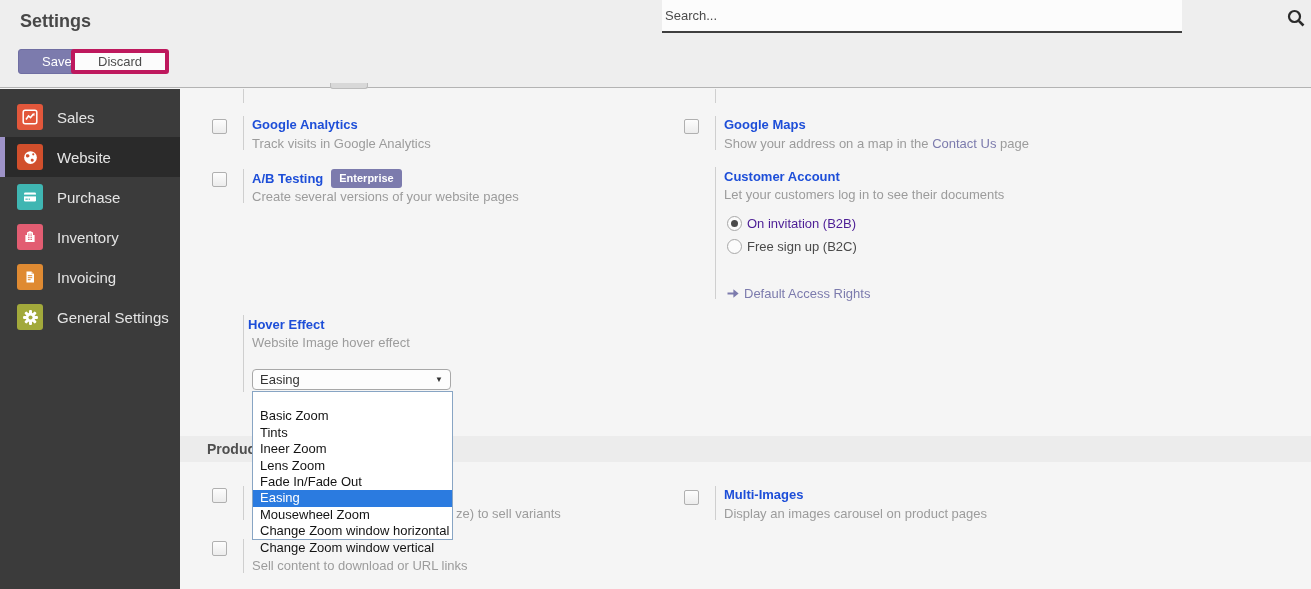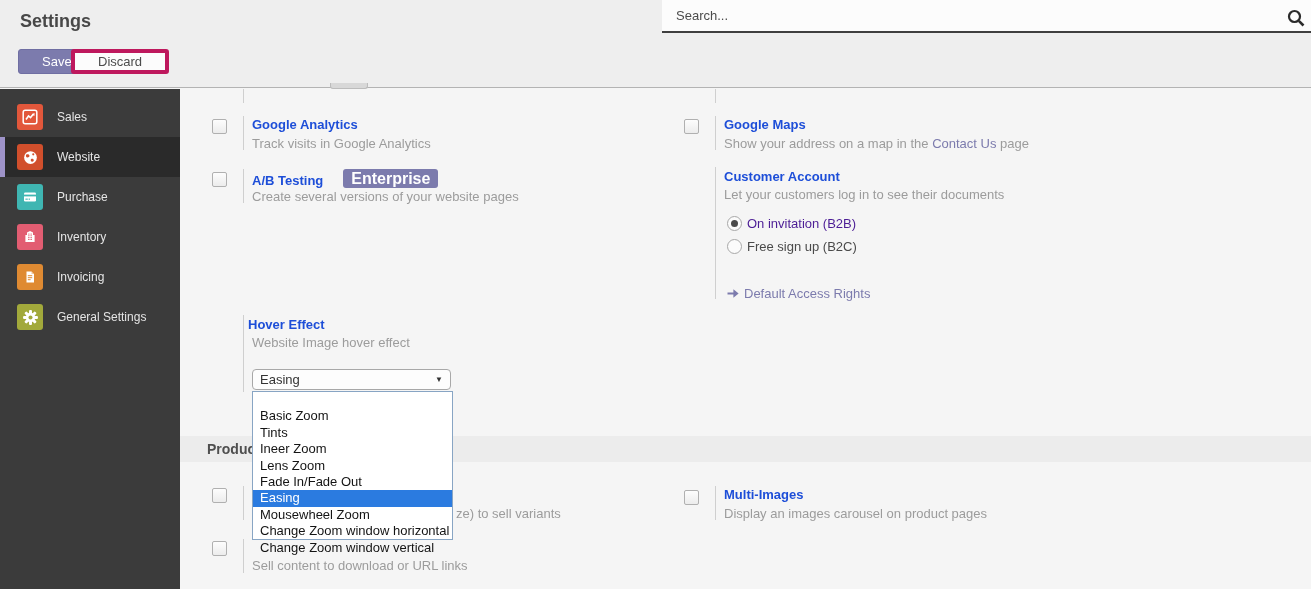--- a/index.html
+++ b/index.html
@@ -7,41 +7,41 @@
     width:1311px;height:589px;position:relative;overflow:hidden;
     font-family:"Liberation Sans",sans-serif;background:#f5f5f5;
   }
   .abs{position:absolute}
   
   .topbar{left:0;top:0;width:1311px;height:88px;background:#eeeeee;border-bottom:1px solid #b3b3b3;box-sizing:border-box}
   .apptitle{left:20px;top:11px;font-size:18px;font-weight:bold;color:#484848}
   .btn{top:49px;height:25px;font-size:13px;border-radius:3px;cursor:pointer;padding:0 23px;font-family:"Liberation Sans",sans-serif}
   .btn.save{left:18px;background:#7c7bad;border:1px solid #6f6ea2;color:#fff}
   .btn.discard{left:71px;background:#fcfcfc;border:4px solid #be185d;color:#4c4c4c}
-  .searchbox{left:662px;top:0;width:649px;height:33px;background:#fcfcfc;border:none;border-bottom:2px solid #3f3f3f;box-sizing:border-box;padding:0 26px 0 14px;font-size:13px;color:#333;outline:none;font-family:"Liberation Sans",sans-serif}
+  .searchbox{left:662px;top:0;width:520px;height:33px;background:#fcfcfc;border:none;border-bottom:2px solid #3f3f3f;box-sizing:border-box;padding:0 26px 0 3px;font-size:13px;color:#333;outline:none;font-family:"Liberation Sans",sans-serif}
   .searchbox::placeholder{color:#4c4c4c;opacity:1}
   .searchicon{left:1286px;top:8px;width:20px;height:20px;cursor:pointer}
   .cutoff{left:330px;top:83px;width:36px;height:5px;background:#d8d8d8;border:1px solid #bcbcbc;border-top:none;border-radius:0 0 3px 3px}
   
   .sidebar{left:0;top:89px;width:180px;height:500px;background:#3b3b3b}
   .sbitem{position:absolute;left:0;width:180px;height:40px;display:flex;align-items:center;gap:14px;padding-left:17px;box-sizing:border-box;cursor:pointer}
   .sbitem.active{background:#2a2a2a}
   .sbitem.active::before{content:"";position:absolute;left:0;top:0;width:5px;height:40px;background:#9e93c8}
   .sbicon{width:26px;height:26px;border-radius:3px;display:flex;align-items:center;justify-content:center;flex:0 0 26px}
-  .sblabel{font-size:12px;color:#e4e4e4}
+  .sblabel{font-size:15px;color:#e4e4e4}
   
   .t{position:absolute;font-size:13px;line-height:15px;white-space:nowrap}
   .ttl{font-weight:bold;color:#1d4ed8}
   .dsc{color:#9c9c9c}
   .lnk{color:#7c7bad;cursor:pointer}
   .vl{position:absolute;width:0;border-left:1px solid #cfcfcf}
   .cb{position:absolute;width:13px;height:13px;border:1px solid #b0b0b0;border-radius:2px;background:linear-gradient(#fdfdfd,#ececec);cursor:pointer}
   .rd{position:absolute;width:13px;height:13px;border:1px solid #a8a8a8;border-radius:50%;background:#fbfbfb;cursor:pointer}
   .rd .dot{position:absolute;left:3px;top:3px;width:7px;height:7px;border-radius:50%;background:#4a4a4a}
-  .badge{display:inline-block;margin-left:20px;background:#7c7bad;color:#fff;font-size:16px;font-weight:bold;padding:2px 8px;border-radius:3px;vertical-align:1px}
+  .badge{display:inline-block;margin-left:8px;background:#7c7bad;color:#fff;font-size:11px;font-weight:bold;padding:2px 8px;border-radius:3px;vertical-align:1px}
   
   .select{left:252px;top:369px;width:199px;height:21px;background:#fdfdfd;border:1px solid #a8a8a8;border-radius:4px;box-sizing:border-box;display:flex;align-items:center;cursor:pointer}
   .select .val{font-size:13px;color:#333;padding-left:7px;flex:1}
   .select .caret{font-size:8px;color:#333;padding-right:7px}
   .listbox{left:252px;top:391px;width:201px;height:149px;background:#fff;border:1px solid #88a5c4;box-sizing:border-box;z-index:50}
   .opt{height:16.4px;line-height:16.4px;padding-left:7px;font-size:13px;color:#141414;cursor:pointer;white-space:nowrap;overflow:hidden}
   .opt.hl{background:#2b7be0;color:#fff}
   
   .band{left:180px;top:436px;width:1131px;height:26px;background:#ececec}
   .bandtitle{left:207px;top:436px;height:26px;line-height:26px;font-size:14px;font-weight:bold;color:#4f4f4f}

